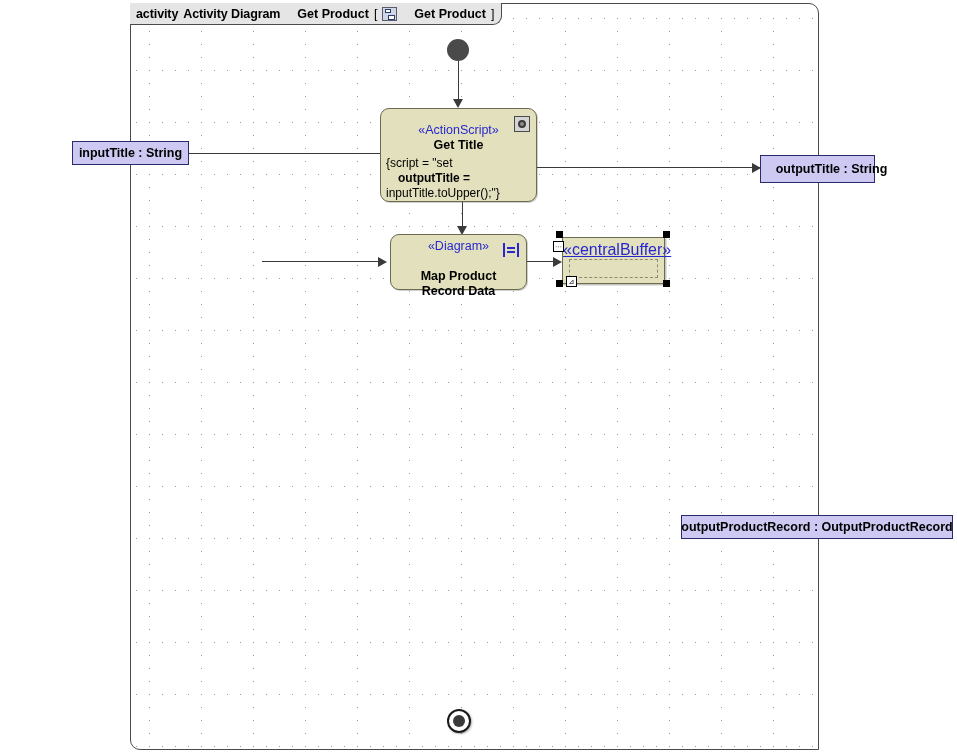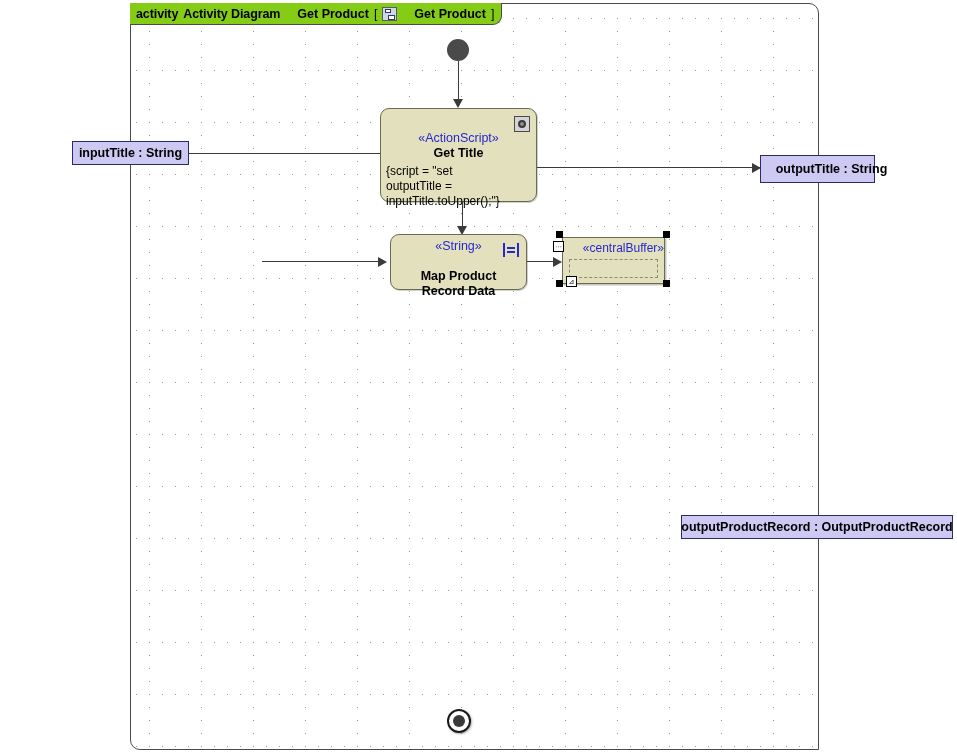--- a/index.html
+++ b/index.html
@@ -54,21 +54,21 @@
   
   .frame-header {
     position: absolute;
     left: 130px;
     top: 3px;
     height: 22px;
     padding: 0 7px 0 6px;
     display: flex;
     align-items: center;
     gap: 5px;
-    background: #84cc16;
+    background: #e5e5e5;
     border-right: 1.5px solid #4a4a4a;
     border-bottom: 1.5px solid #4a4a4a;
     border-bottom-right-radius: 9px;
     box-sizing: border-box;
     white-space: nowrap;
     font-size: 12.5px;
     color: #000000;
   }
   .frame-header .kw {
     font-weight: bold;
@@ -195,21 +195,22 @@
     background: #e3e1bd;
     border: 1.3px solid #6b6b52;
     box-sizing: border-box;
     box-shadow: 1.5px 1.5px 0 rgba(150,150,140,0.55);
   }
   .buffer .stereo-cb {
     position: absolute;
     left: 0; right: 0; top: 3px;
     text-align: right;
     color: #2727d0;
-    font-size: 12px;
+    font-size: 16px;
+    text-decoration: underline;
   }
   .buffer .dashbox {
     position: absolute;
     left: 6px; right: 6px;
     top: 21px; bottom: 5px;
     border: 1px dashed #8a8a70;
     box-sizing: border-box;
   }
 
   
@@ -297,24 +298,24 @@
     <span class="nm">Get Product</span>
     <span class="brk">]</span>
   </div>
 
   <div class="initial-node" style="left:447px; top:39px;"></div>
 
   <div class="edge v" style="left:457.5px; top:61px; height:40px;"></div>
   <div class="arrow down" style="left:453px; top:99px;"></div>
 
   <div class="action" style="left:380px; top:108px; width:157px; height:94px;">
-    <div class="stereo" style="margin-top:22px;">«ActionScript»</div>
+    <div class="stereo" style="margin-top:14px;">«ActionScript»</div>
     <div class="nodename">Get Title</div>
     <div class="body-text" style="margin-top:3px; padding-left:5px;">{script = "set</div>
-    <div class="body-text" style="padding-left:5px;">outputTitle =</div>
+    <div class="body-text" style="padding-left:17px;font-weight:bold;">outputTitle =</div>
     <div class="body-text" style="padding-left:5px;">inputTitle.toUpper();"}</div>
     <div class="icon-script"></div>
   </div>
 
   <div class="param" style="left:72px; top:141px; width:117px; height:24px;">
     <span>inputTitle : String</span>
   </div>
 
   <div class="edge h" style="left:189px; top:153px; width:191px;"></div>
 
@@ -322,21 +323,21 @@
   <div class="arrow right" style="left:752px; top:162.5px;"></div>
 
   <div class="param" style="left:760px; top:155px; width:115px; height:28px;padding-left:28px;">
     <span>outputTitle : String</span>
   </div>
 
   <div class="edge v" style="left:461.5px; top:202px; height:26px;"></div>
   <div class="arrow down" style="left:457px; top:226px;"></div>
 
   <div class="action" style="left:390px; top:234px; width:137px; height:56px;">
-    <div class="stereo" style="margin-top:4px;">«String»</div>
+    <div class="stereo" style="margin-top:4px;">«Diagram»</div>
     <div class="nodename" style="margin-top:15px;">Map Product</div>
     <div class="nodename">Record Data</div>
     <div class="icon-mapping">
       <span class="bar l"></span>
       <span class="bar r"></span>
       <span class="eq t"></span>
       <span class="eq b"></span>
     </div>
   </div>
 

